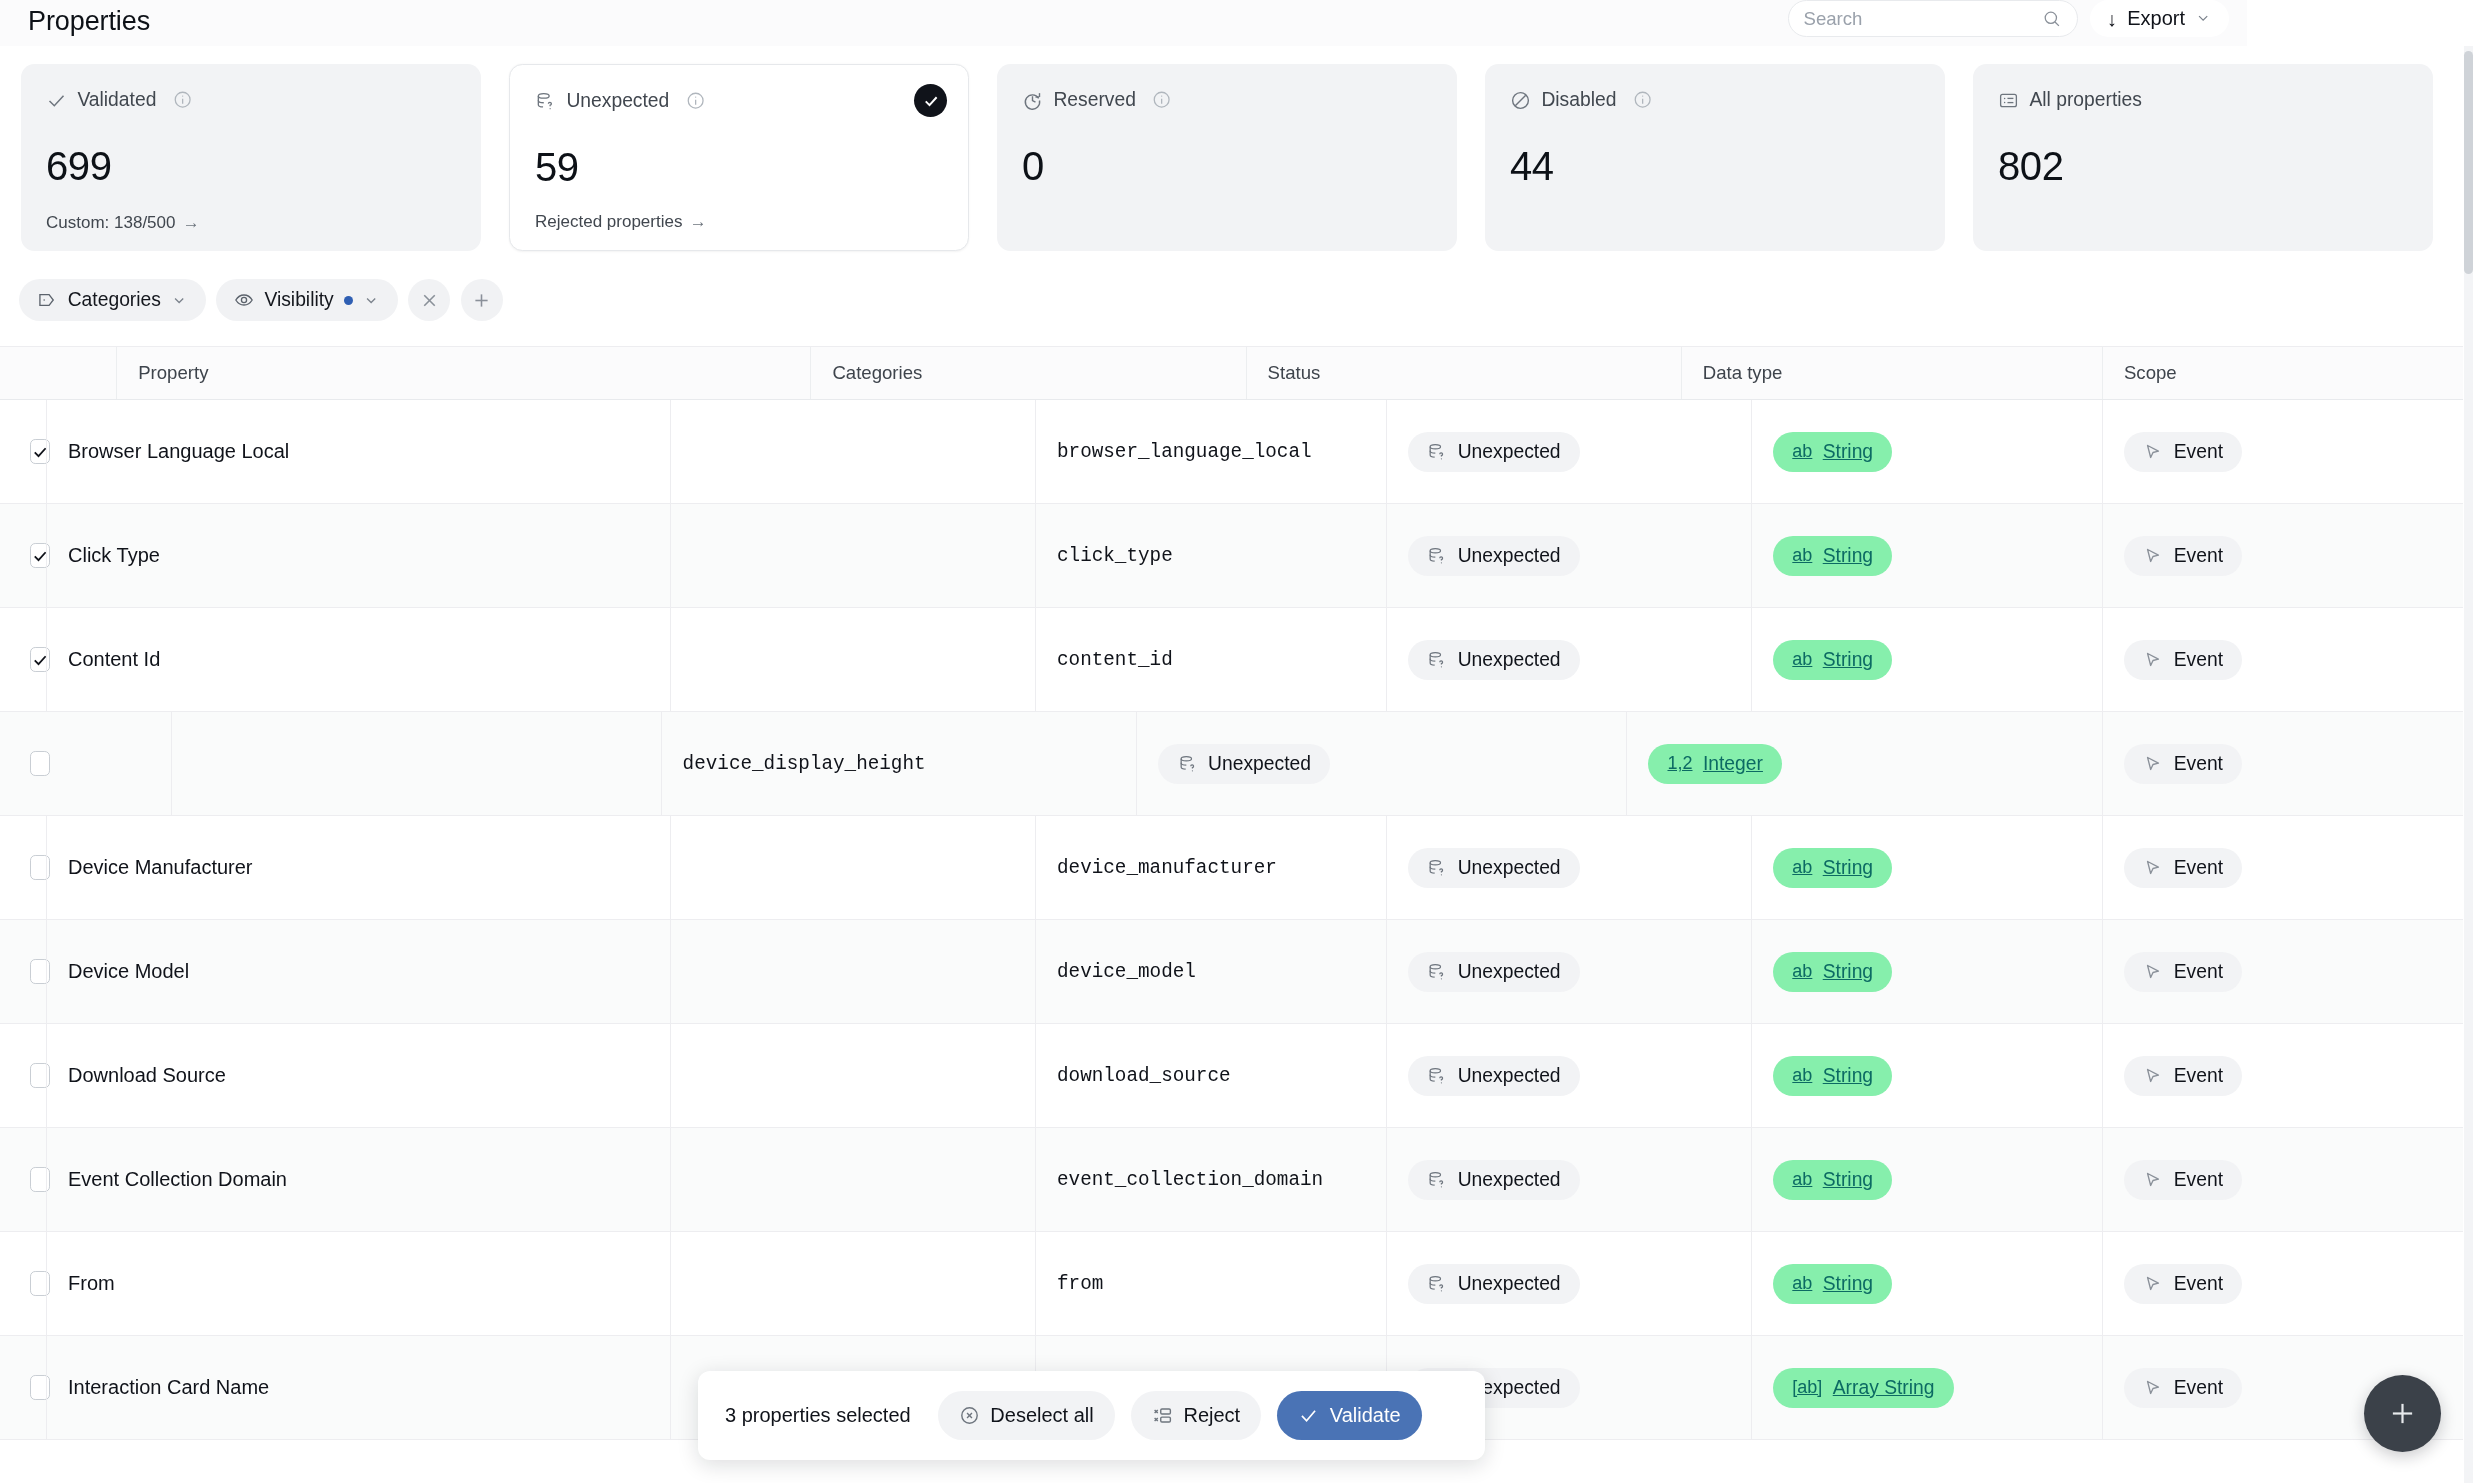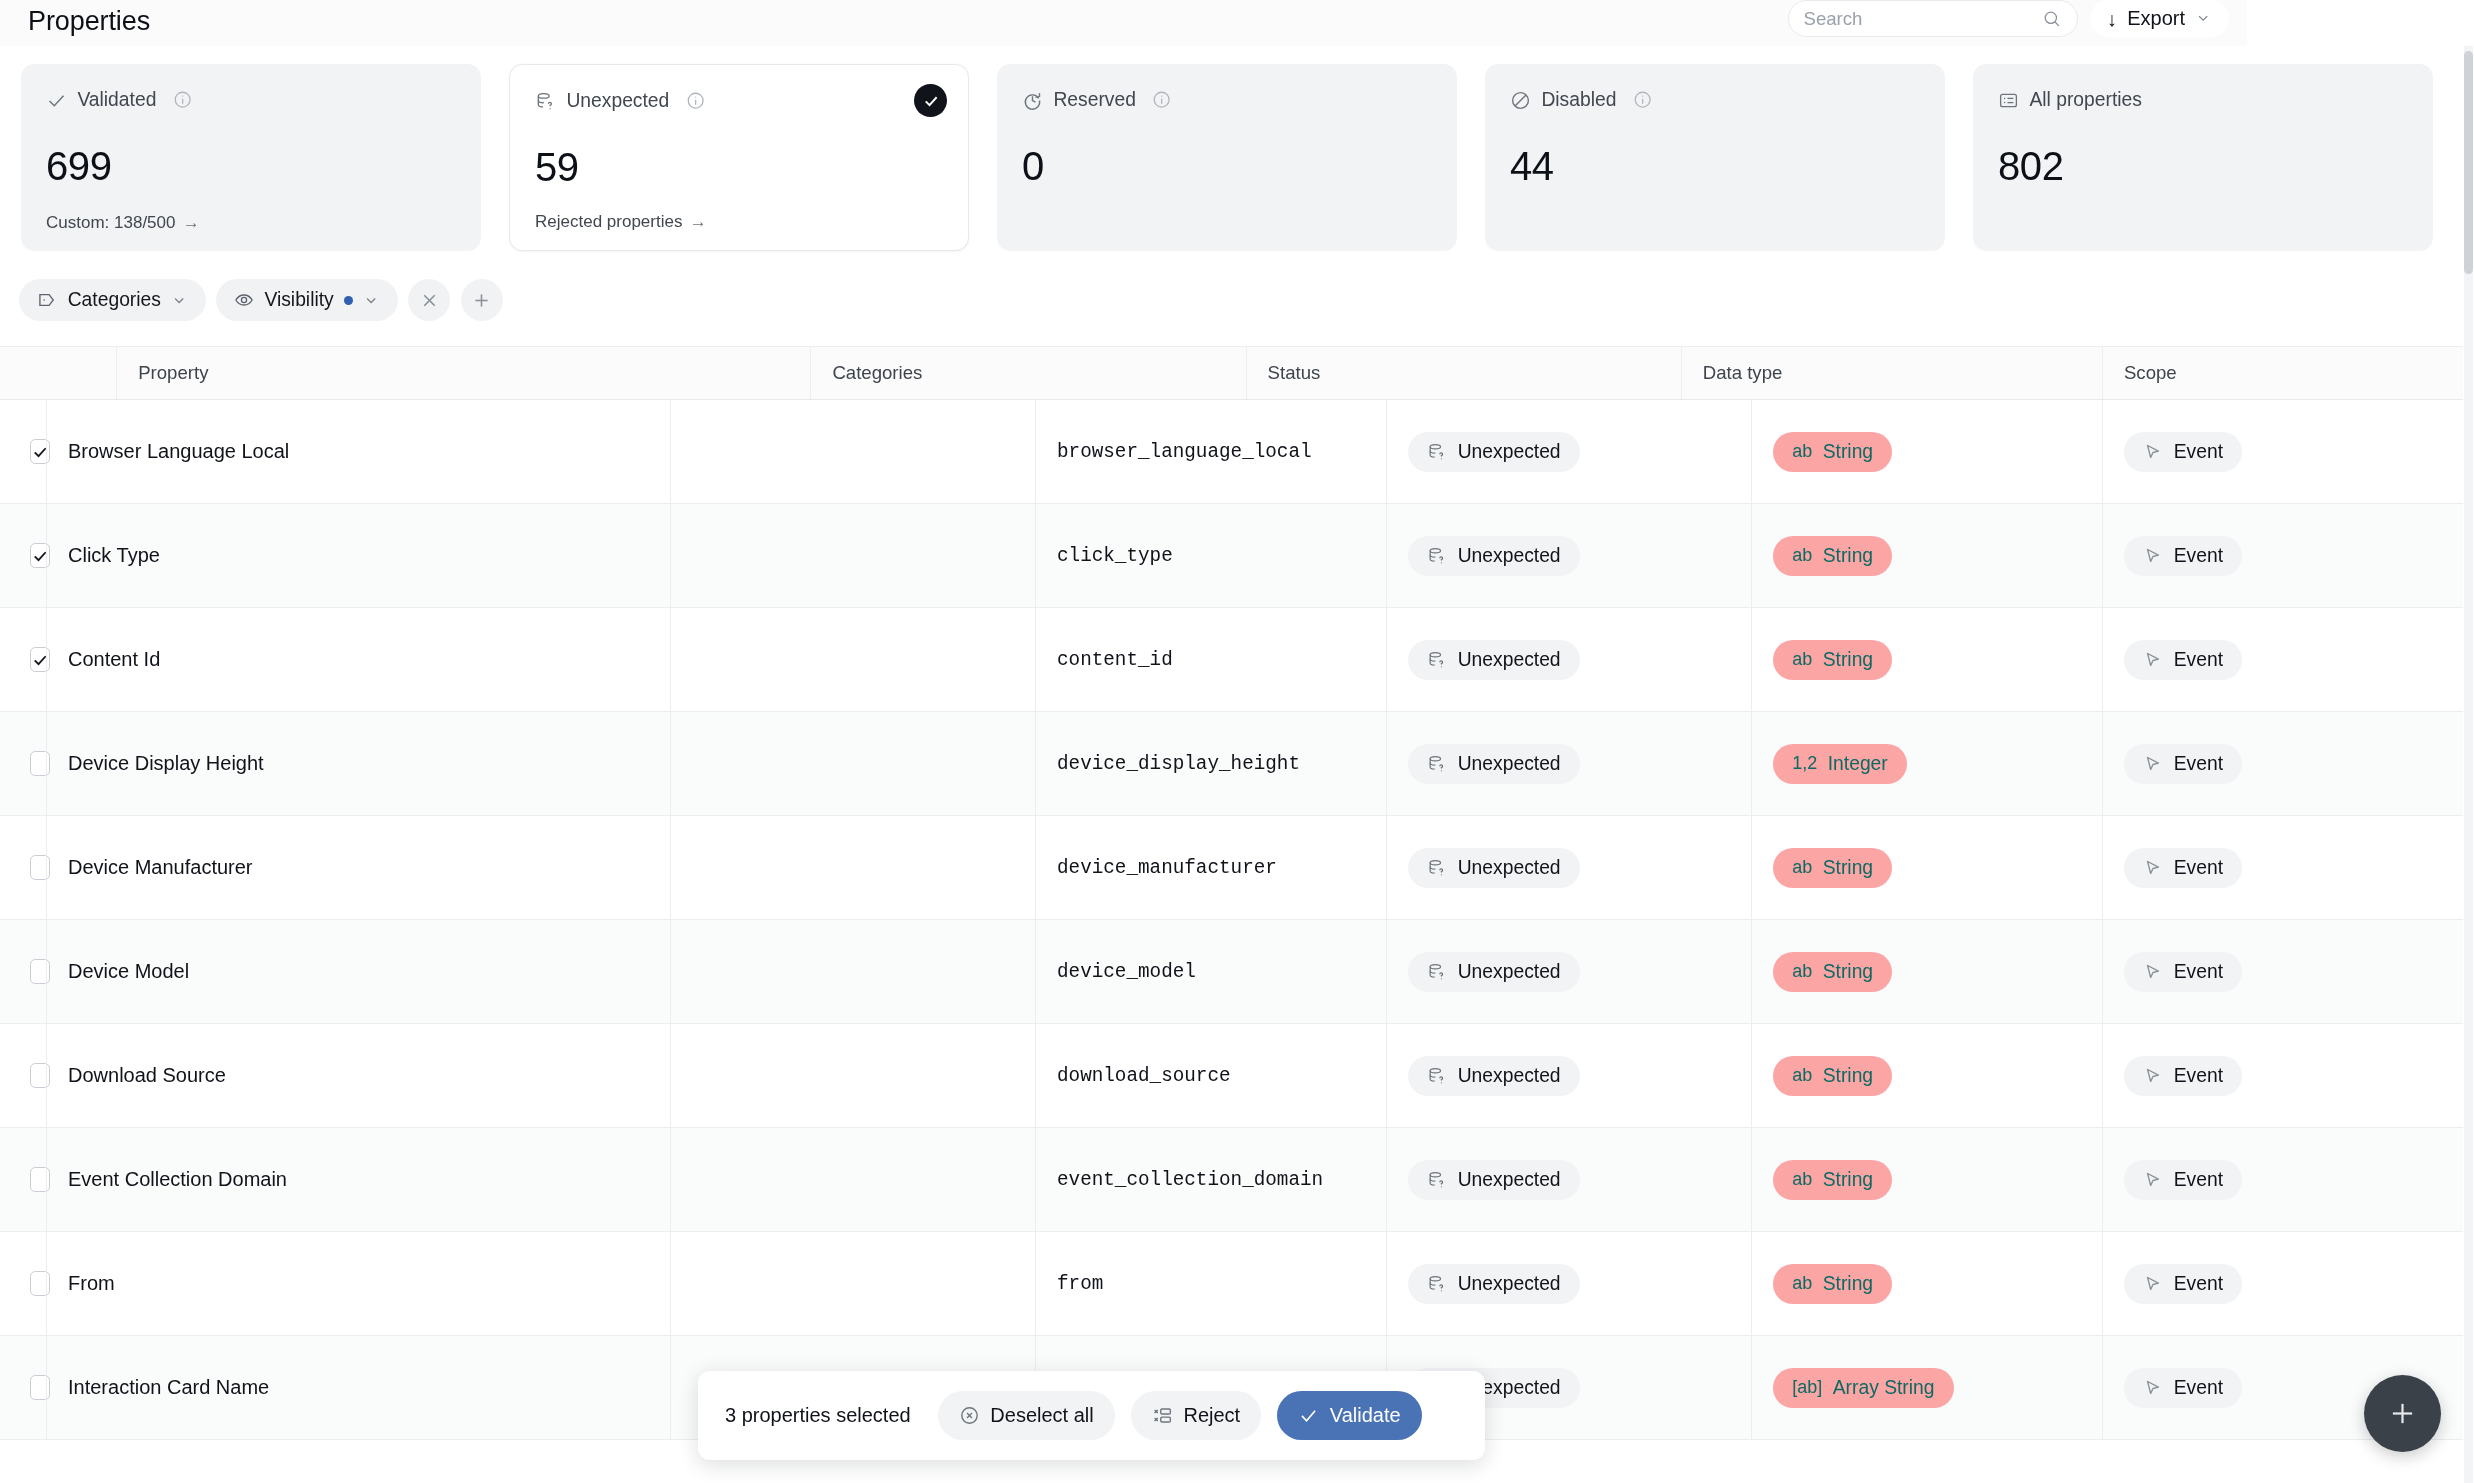--- a/index.html
+++ b/index.html
@@ -122,21 +122,21 @@
   .cb svg { width: 18px; height: 18px; color: #10131a; opacity: 0; }
   .cb.on svg { opacity: 1; }
 
   .pill {
     display:inline-flex; align-items:center; gap: 10.4px;
     height: 40px; border-radius: 20px; padding: 0 19.3px;
     font-size: 19.3px;
   }
   .pill.status { background:#f2f3f5; color:#10131a; }
   .pill.status svg { width: 20px; height: 20px; color:#6e757e; flex:none;}
-  .pill.type { background:#fca5a5; color:#0c6a63; }
+  .pill.type { background:#86efac; color:#0c6a63;text-decoration:underline; }
   .pill.type .tmark { font-size: 18px; color:#0c6a63; }
   .pill.scope { background:#f2f3f5; color:#10131a; }
   .pill.scope svg { width: 20px; height: 20px; color:#8a9099; flex:none;}
 
   
   .actionbar {
     position: absolute; left: 698px; top: 1371px;
     width: 787px; height: 89px; border-radius: 12px;
     background:#ffffff; box-shadow: 0 4.5px 21px rgba(16,19,26,0.14);
     display:flex; align-items:center; gap: 16.3px; padding: 0 27px;
@@ -508,23 +508,20 @@
         </div>
       </div>
       <div class="trow alt">
         <div class="cell c-check">
           <span class="cb">
             <svg viewBox="0 0 24 24" fill="none" stroke="currentColor" stroke-width="2.4">
               <polyline points="5 12.5 10 17.5 19.5 7"></polyline>
             </svg>
           </span>
         </div>
-        <div class="cell c-prop">
-          <span class="prop-name">Device Display Height</span>
-        </div>
         <div class="cell c-cat">
           <span></span>
         </div>
         <div class="cell c-key">
           <span class="prop-key">device_display_height</span>
         </div>
         <div class="cell c-status">
           <span class="pill status">
             <svg viewBox="0 0 24 24" fill="none" stroke="currentColor" stroke-width="1.5">
               <ellipse cx="10" cy="5.6" rx="6.2" ry="2.6"></ellipse>

